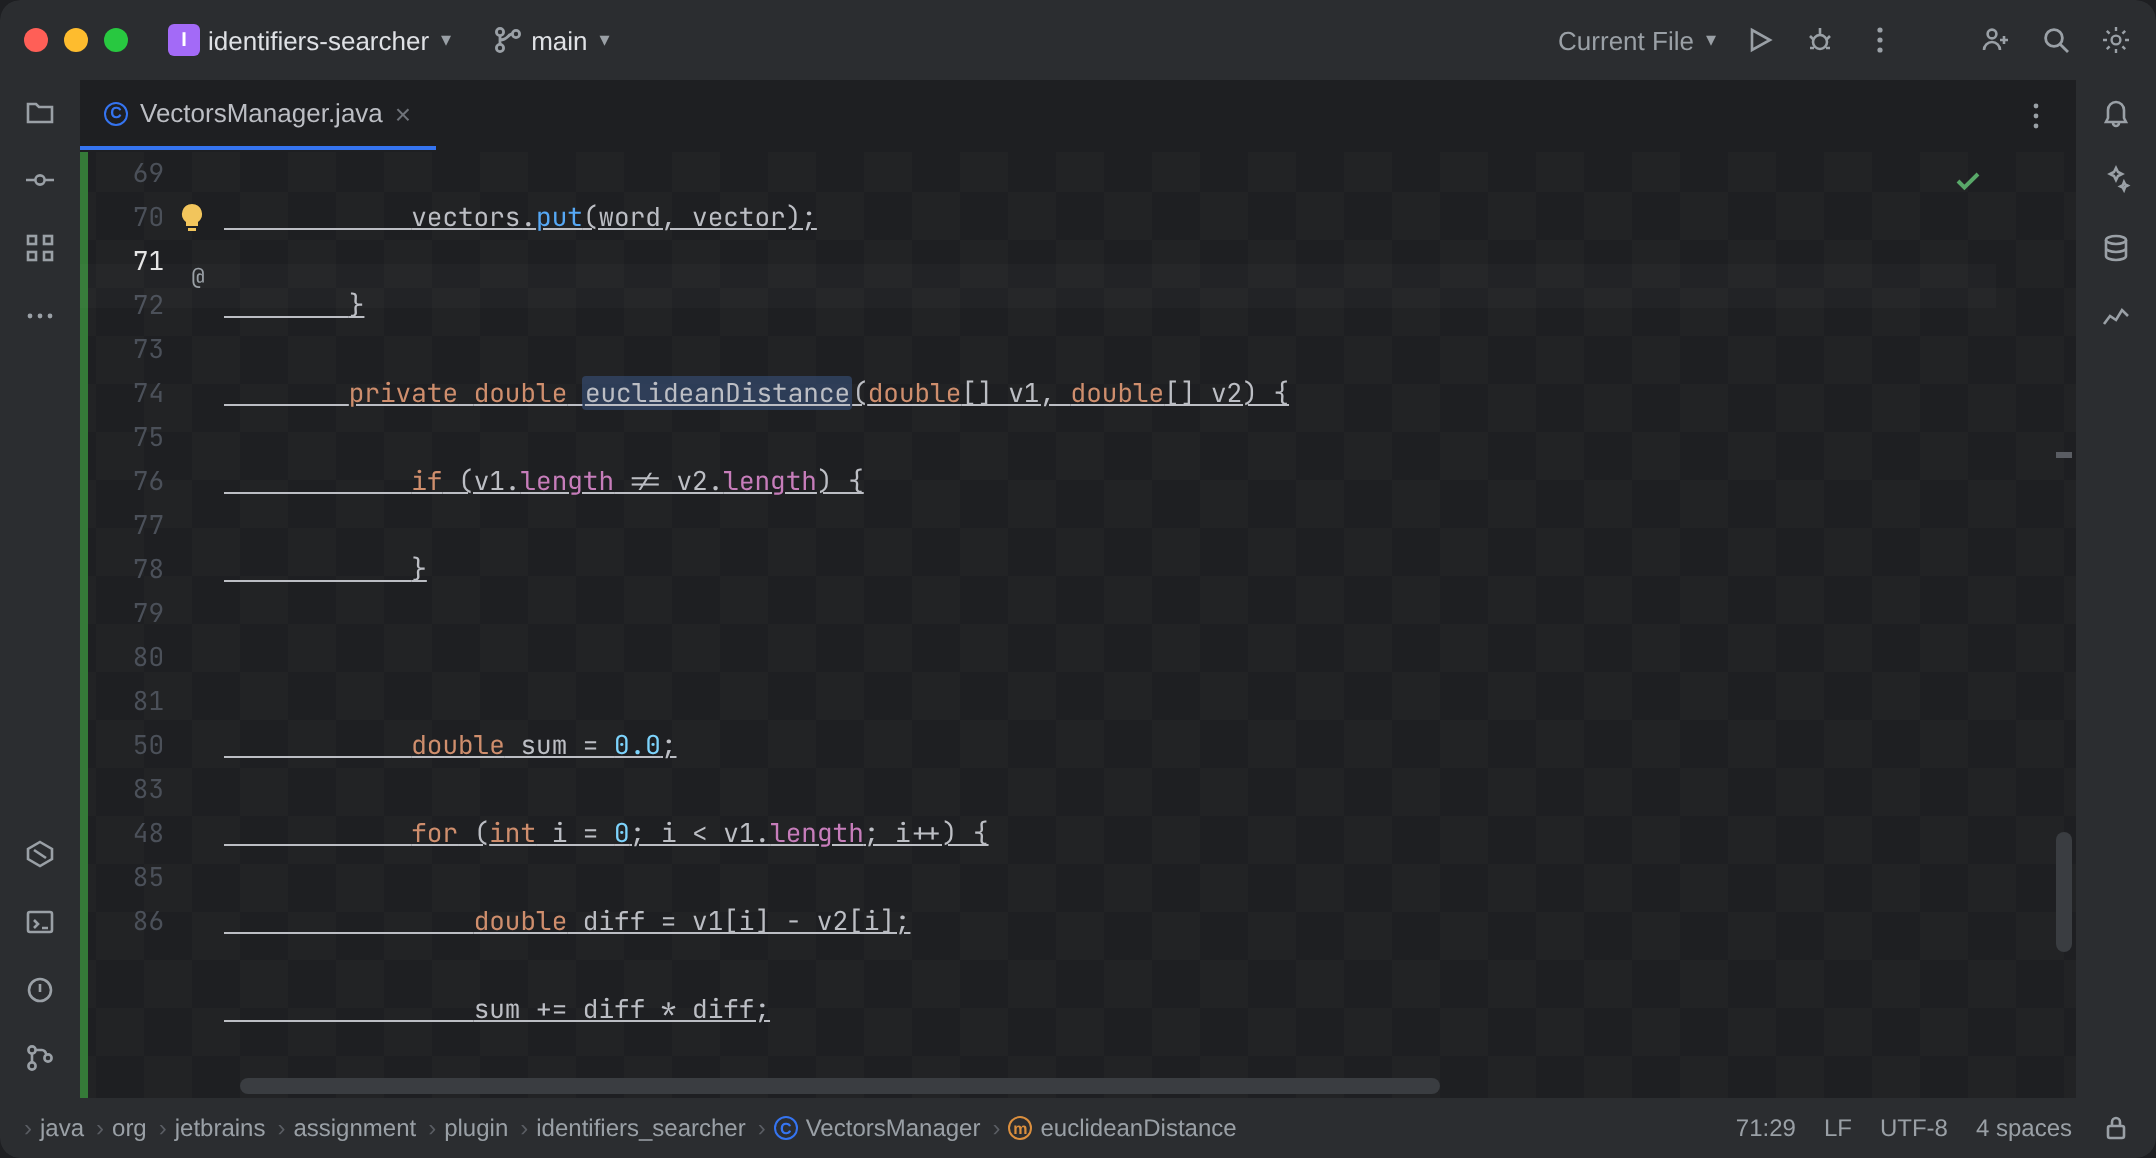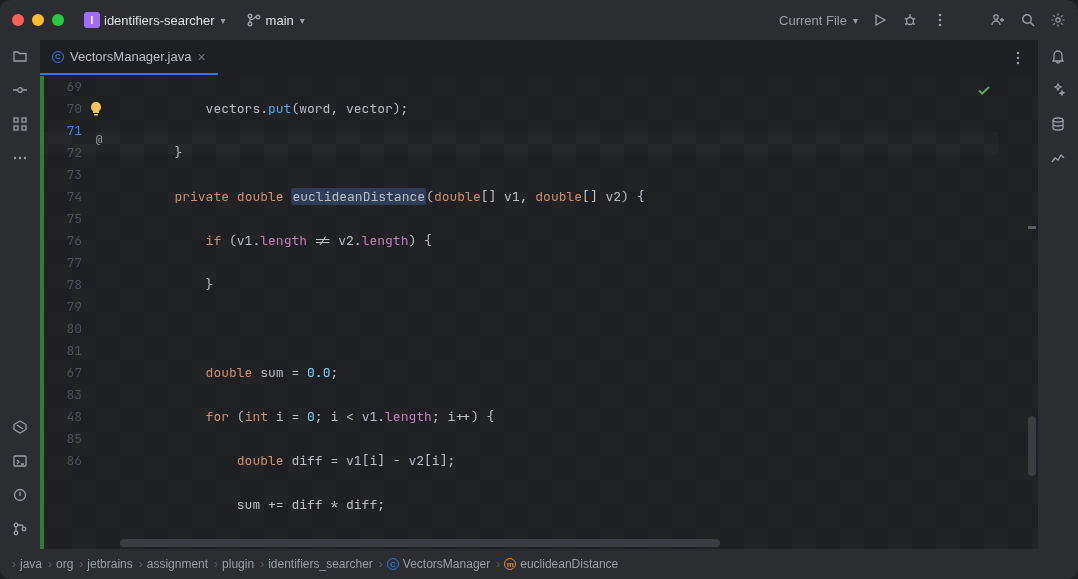--- a/index.html
+++ b/index.html
@@ -99,21 +99,21 @@
     .gutter-strip { width: 4px; background: #357a38; }
     .gutter {
       width: 46px; text-align: right; color: #4b5059;
       padding-right: 8px; user-select: none; background: transparent;
     }
     .gutter .ln { height: 22px; }
     .gutter2 {
       width: 22px; position: relative;
     }
     .code { flex: 1; white-space: pre; background: transparent; position: relative; }
-    .line { height: 22px; }
+    .line { height: 22px; text-decoration: underline; }
     .kw { color: #cf8e6d; }
     .ident { color: #bcbec4; }
     .num { color: #7dd3fc; }
     .str { color: #6aab73; }
     .fn { color: #56a8f5; }
     .prop { color: #c77dbb; }
     .punc { color: #bcbec4; }
     .methoddef { color: #bcbec4; background: rgba(58,86,131,0.55); border-radius: 2px; padding: 0 1px; }
     .bulb {
       position: absolute; left: -2px; width: 16px; height: 16px;
@@ -307,32 +307,32 @@
           </span>
       </div>
     </div>
 
     <div class="editor">
       <div class="highlight-line"></div>
       <div class="gutter-strip"></div>
       <div class="gutter">
         <div class="ln">69</div>
         <div class="ln">70</div>
-        <div class="ln" style="color:#3b82f6">71</div>
+        <div class="ln" style="color:#e5e5e5">71</div>
         <div class="ln">72</div>
         <div class="ln">73</div>
         <div class="ln">74</div>
         <div class="ln">75</div>
         <div class="ln">76</div>
         <div class="ln">77</div>
         <div class="ln">78</div>
         <div class="ln">79</div>
         <div class="ln">80</div>
         <div class="ln">81</div>
-        <div class="ln">67</div>
+        <div class="ln">50</div>
         <div class="ln">83</div>
         <div class="ln">48</div>
         <div class="ln">85</div>
         <div class="ln">86</div>
       </div>
       <div class="gutter2">
         <span class="bulb" style="top:25px">
           <svg viewBox="0 0 16 16" fill="currentColor">
               <path d="M8 1a5 5 0 00-3 9v2h6v-2a5 5 0 00-3-9zM6 13h4v1.5H6z"></path>
             </svg>
@@ -424,13 +424,25 @@
   <span class="crumb">
       <span class="sep">›</span> 
       <span class="circle-icon ci-blue">C</span> 
       <span>VectorsManager</span>
     </span>
   <span class="crumb">
       <span class="sep">›</span> 
       <span class="circle-icon ci-orange">m</span> 
       <span>euclideanDistance</span>
     </span>
+  <div class="status-right">
+    <span>71:29</span>
+    <span>LF</span>
+    <span>UTF-8</span>
+    <span>4 spaces</span>
+    <span class="icon">
+        <svg viewBox="0 0 16 16" fill="none" stroke="currentColor" stroke-width="1.3">
+          <rect x="4" y="7" width="8" height="6" rx="1"></rect>
+          <path d="M6 7V5a2 2 0 114 0v2"></path>
+        </svg>
+      </span>
+  </div>
 </div>
 
 </body></html>

